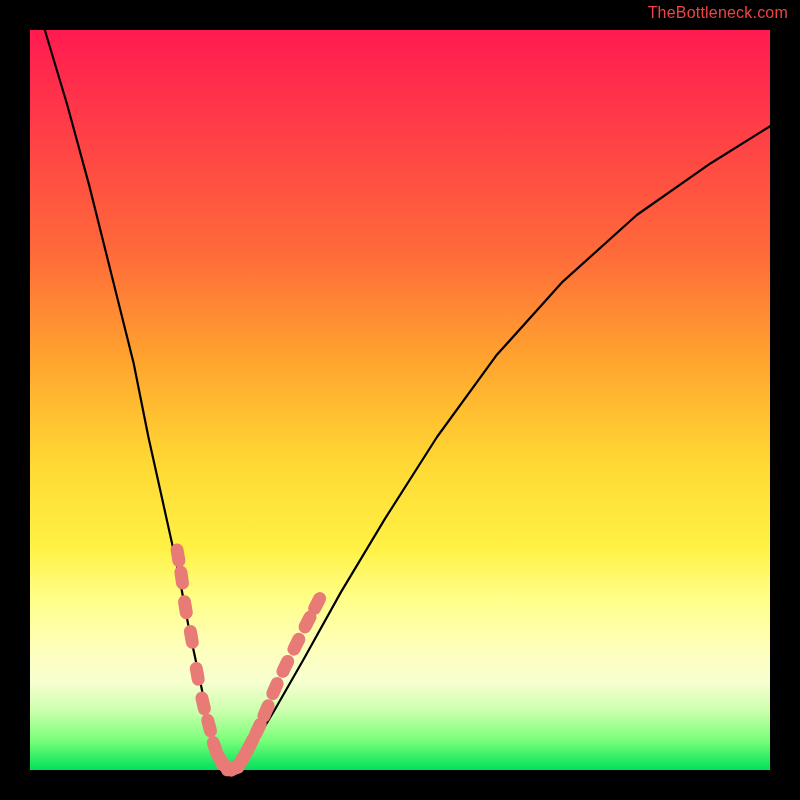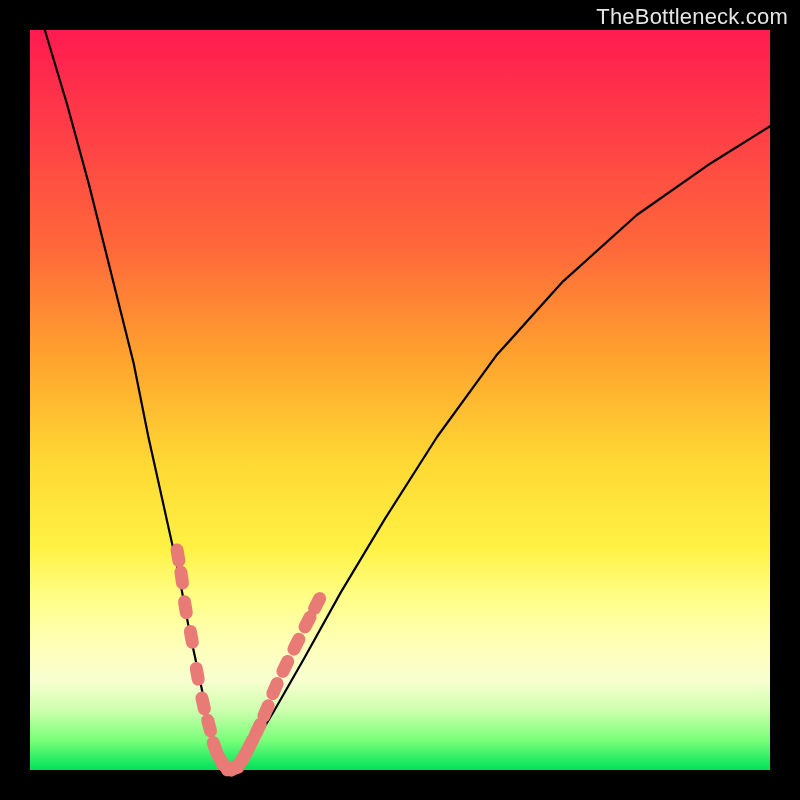--- a/index.html
+++ b/index.html
@@ -37,22 +37,22 @@
       #f8ffd0 88%,
       #ccffad 92%,
       #79ff79 96%,
       #00e15a 100%
     );
   }
   .watermark {
     position: absolute;
     top: 4px;
     right: 12px;
-    color: #e5e5e5;
-    font-size: 22px;
+    color: #ef4444;
+    font-size: 16px;
     font-weight: 500;
     letter-spacing: 0.2px;
     user-select: none;
   }
   svg.curve {
     position: absolute;
     left: 0;
     top: 0;
     width: 740px;
     height: 740px;

